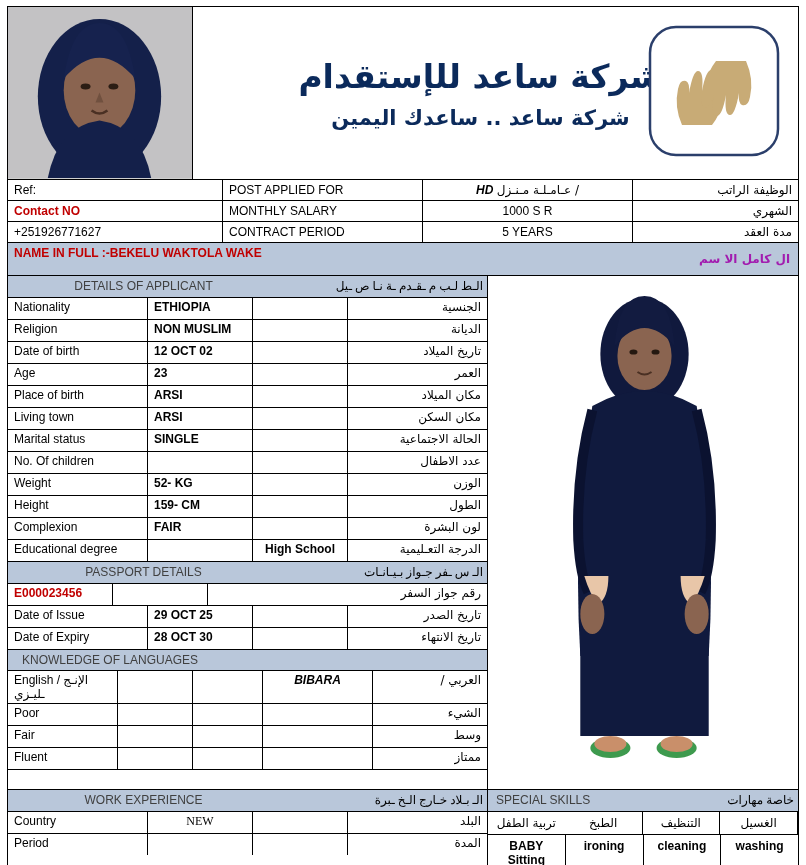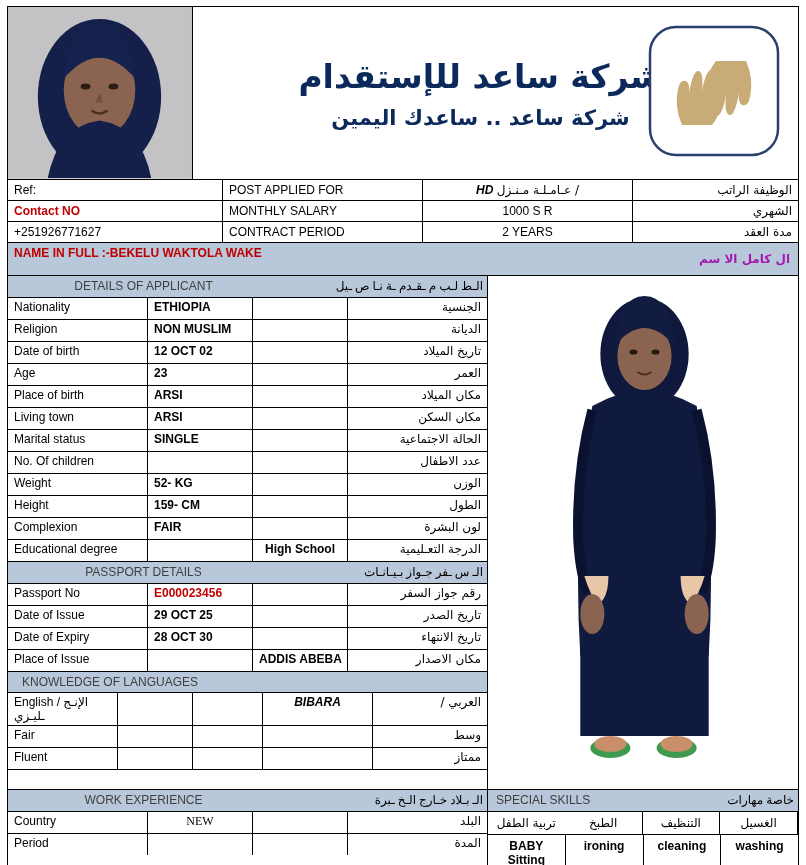--- a/index.html
+++ b/index.html
@@ -110,21 +110,21 @@
     <div class="inforow">
       <div class="c1 red">Contact NO</div>
       <div class="c2">MONTHLY SALARY</div>
       <div class="c3">1000 S R</div>
       <div class="c4">الشهري</div>
     </div>
 
     <div class="inforow">
       <div class="c1">+251926771627</div>
       <div class="c2">CONTRACT PERIOD</div>
-      <div class="c3">2 YEARS</div>
+      <div class="c3">5 YEARS</div>
       <div class="c4">مدة العقد</div>
     </div>
 
     <div class="namebar">
       <div class="left">NAME IN FULL :-BEKELU WAKTOLA WAKE</div>
       <div class="right">ال كامل الا سم</div>
     </div>
 
     <div class="body">
       <div class="left-col">
@@ -206,55 +206,55 @@
             <div class="d3 bold" style="text-align:center">High School</div>
             <div class="d4">الدرجة التعـليمية</div>
           </div>
 
         <div class="sect">
           <div class="t">PASSPORT DETAILS</div>
           <div class="a">الـ س ـفر جـواز   بـيـانـات</div>
         </div>
 
         <div class="drow">
-            <div class="d1">Passport No</div>
             <div class="d2 red" style="font-weight:bold">E000023456</div>
             <div class="d3"></div>
             <div class="d4">رقم جواز السفر</div>
           </div>
         <div class="drow">
             <div class="d1">Date of Issue</div>
             <div class="d2">29 OCT 25</div>
             <div class="d3"></div>
             <div class="d4">تاريخ الصدر</div>
           </div>
         <div class="drow">
             <div class="d1">Date of Expiry</div>
             <div class="d2">28 OCT 30</div>
             <div class="d3"></div>
             <div class="d4">تاريخ الانتهاء</div>
-          </div>
-        <div class="drow">
-            <div class="d1">Place of Issue</div>
-            <div class="d2"></div>
-            <div class="d3 bold" style="text-align:center;white-space:nowrap">ADDIS ABEBA</div>
-            <div class="d4">مكان الاصدار</div>
           </div>
 
         <div class="sect">
           <div class="t" style="text-align:left;padding-left:14px">KNOWLEDGE OF LANGUAGES</div>
           <div class="a"></div>
         </div>
 
         <div class="lrow">
             <div class="l1c">English / الإنـج ـليـزي</div>
             <div class="l2c"></div>
             <div class="l3c"></div>
             <div class="l4c ital">BIBARA</div>
             <div class="l5c">العربي /</div>
+          </div>
+        <div class="lrow">
+            <div class="l1c">Poor</div>
+            <div class="l2c"></div>
+            <div class="l3c"></div>
+            <div class="l4c"></div>
+            <div class="l5c">الشيء</div>
           </div>
         <div class="lrow">
             <div class="l1c">Fair</div>
             <div class="l2c"></div>
             <div class="l3c"></div>
             <div class="l4c"></div>
             <div class="l5c">وسط</div>
           </div>
         <div class="lrow">
             <div class="l1c">Fluent</div>

